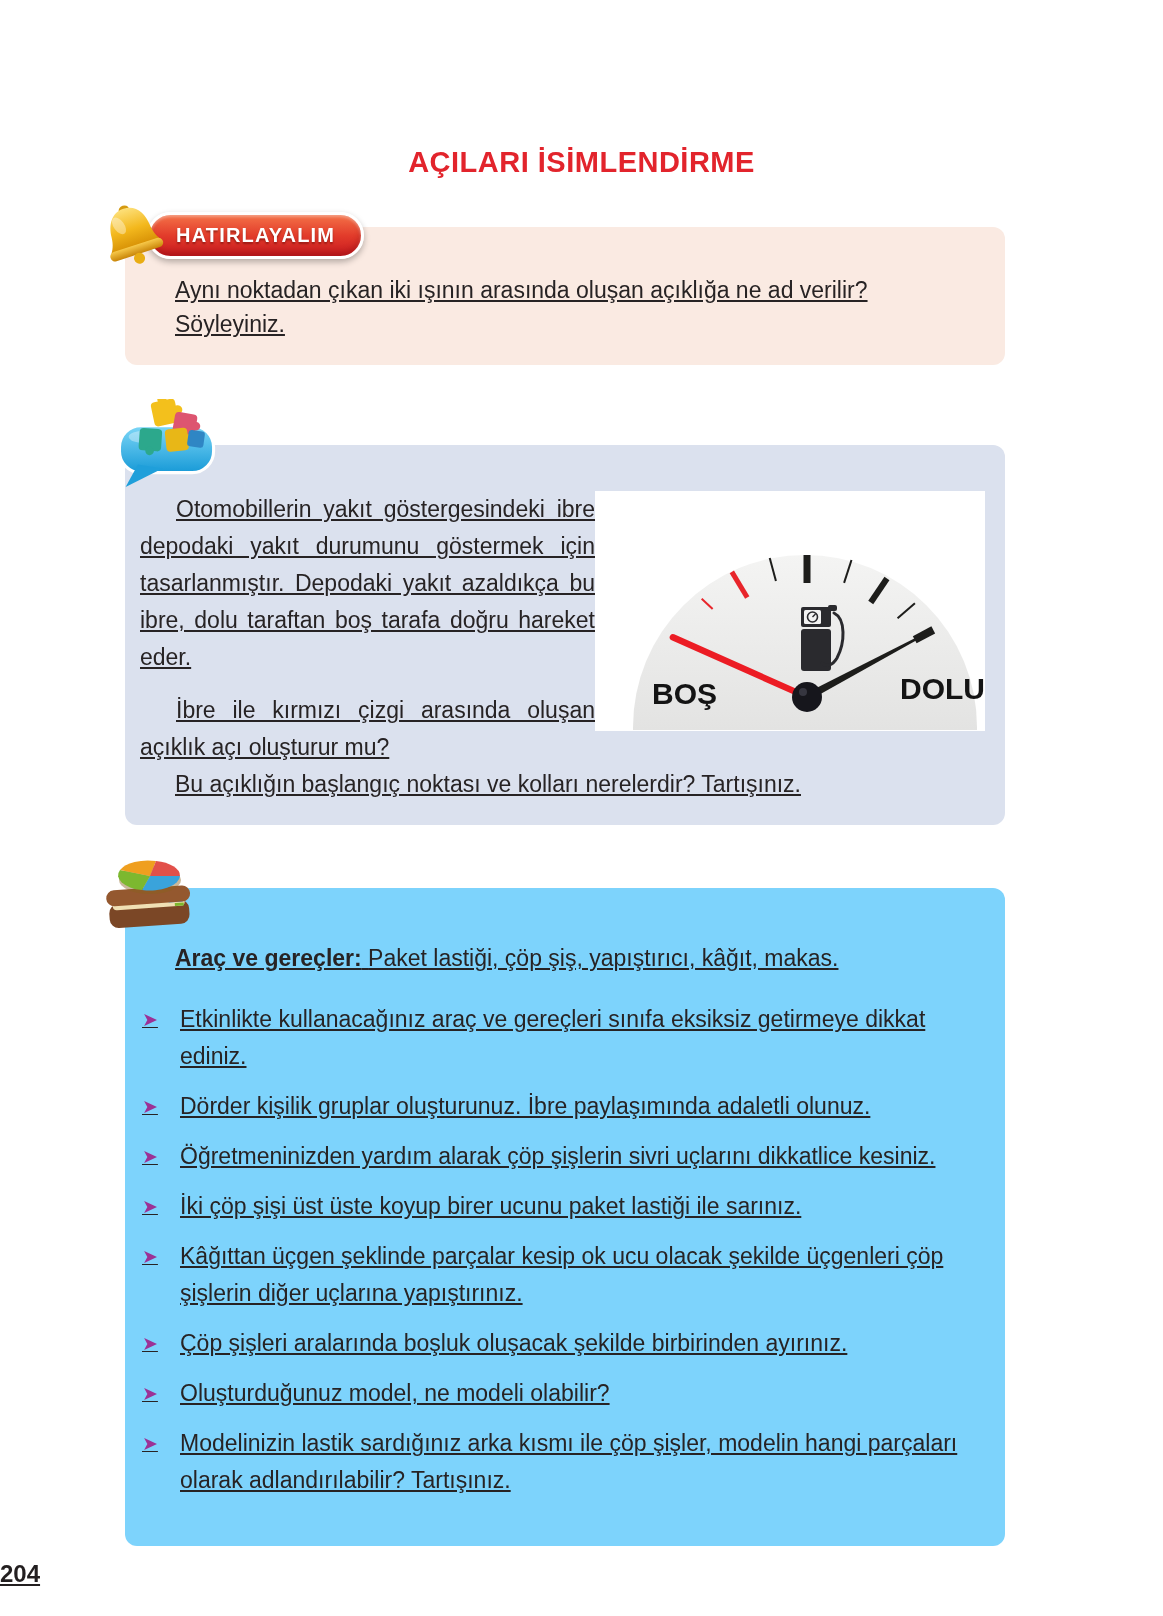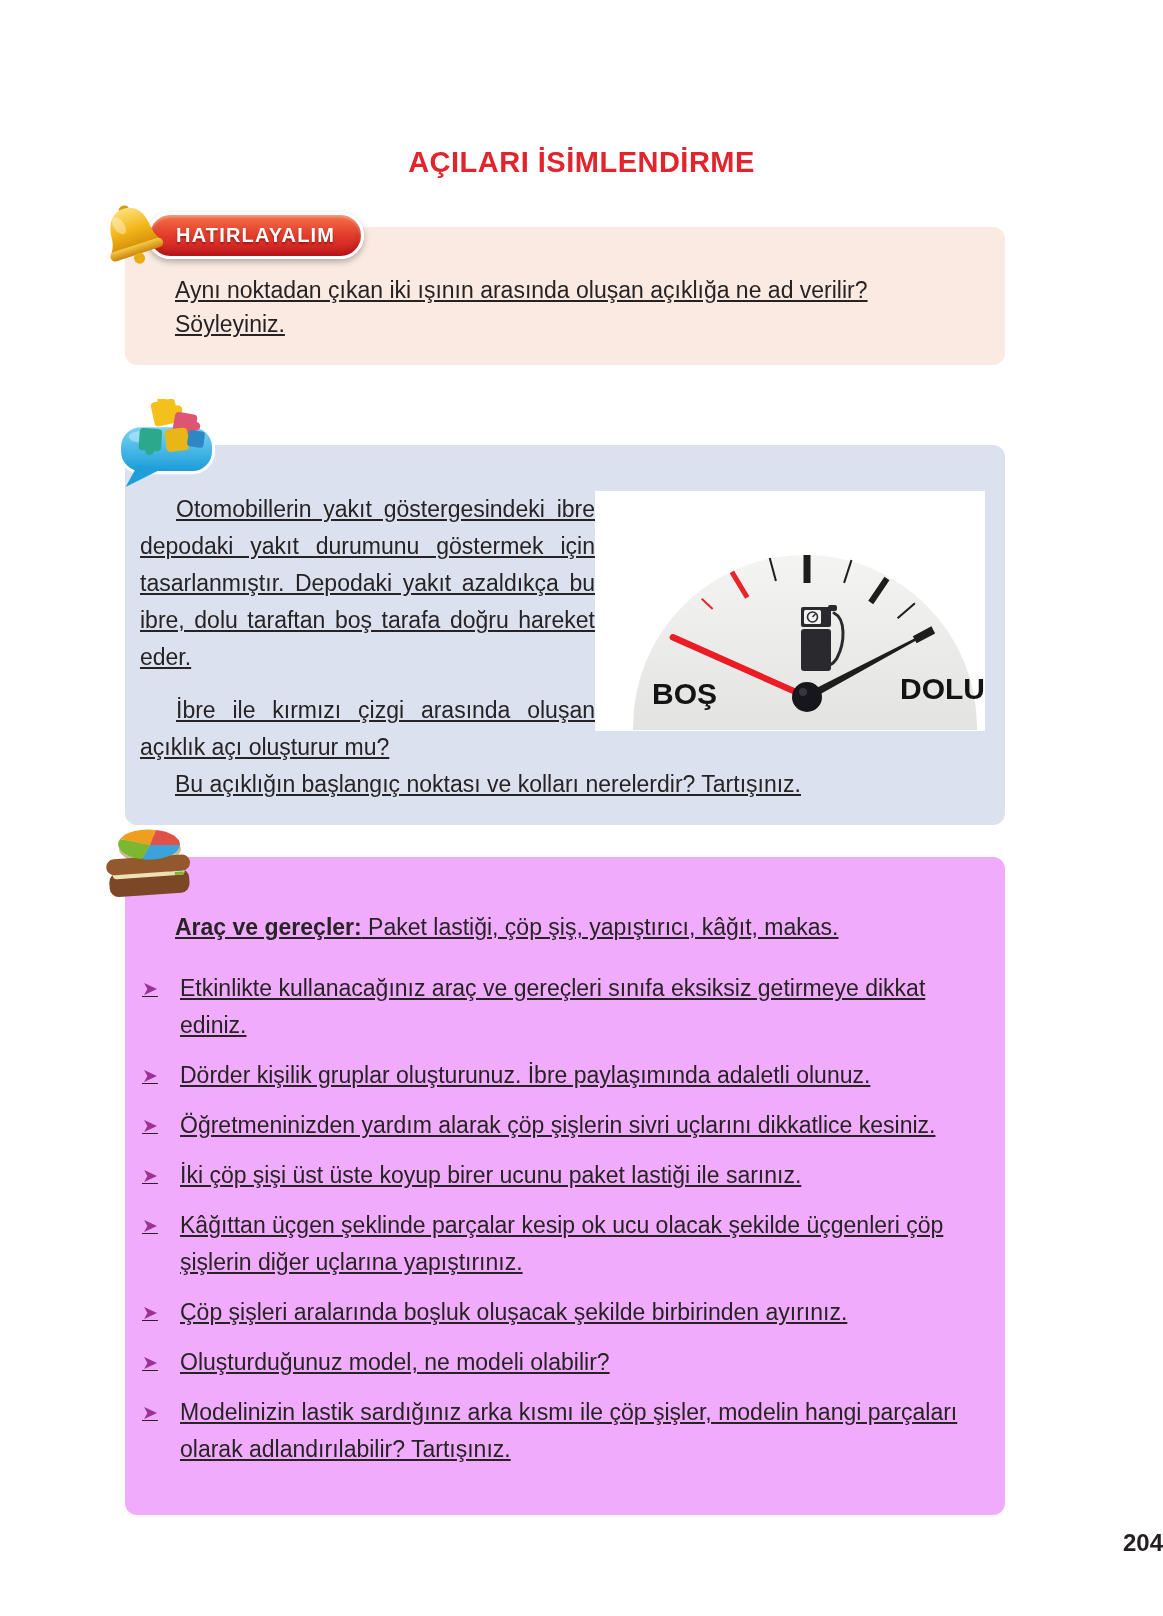--- a/index.html
+++ b/index.html
@@ -25,29 +25,29 @@
   
   .recall-box{margin-top:48px;background:#faeae2;padding:46px 30px 24px 50px;font-size:23px;line-height:34px;border-radius:12px;}
   .discuss-box{margin-top:80px;background:#dbe1ee;border-radius:12px;padding:46px 20px 22px 15px;}
   .discuss-row{display:flex;}
   .discuss-text{width:455px;font-size:23px;line-height:37px;text-align:justify;}
   .discuss-text p{margin:0;text-indent:36px;}
   .discuss-text p + p{margin-top:16px;}
   .gauge-frame{width:390px;height:240px;background:#ffffff;margin-left:0;flex:0 0 auto;}
   .discuss-footer{padding-left:35px;font-size:23px;line-height:37px;}
 
-  .activity-box{margin-top:32px;background:#f0abfc;border-radius:12px;padding:52px 20px 34px 15px;font-size:23px;}
+  .activity-box{margin-top:63px;background:#7dd3fc;border-radius:12px;padding:52px 20px 34px 15px;font-size:23px;}
   .materials{padding-left:35px;line-height:37px;}
   .materials .lbl{font-weight:bold;}
   .steps{list-style:none;margin:24px 0 0 0;padding:0 0 0 2px;}
   .steps li{display:flex;align-items:flex-start;margin-bottom:13px;line-height:37px;}
   .arrow{color:#9c3196;flex:0 0 24px;margin-right:14px;font-size:19px;line-height:37px;}
   .step-text{flex:1;}
 
-  .page-number{text-align:right;font-weight:bold;font-size:24px;margin-top:14px;color:#231f20;}
+  .page-number{text-align:left;font-weight:bold;font-size:24px;margin-top:14px;color:#231f20;text-decoration:underline;}
 </style>
 </head>
 <body>
 
 <div class="page">
 
   <div class="page-title">AÇILARI İSİMLENDİRME</div>
 
   <div class="section">
     <span class="corner-icon" style="left:-30px;top:-28px">

